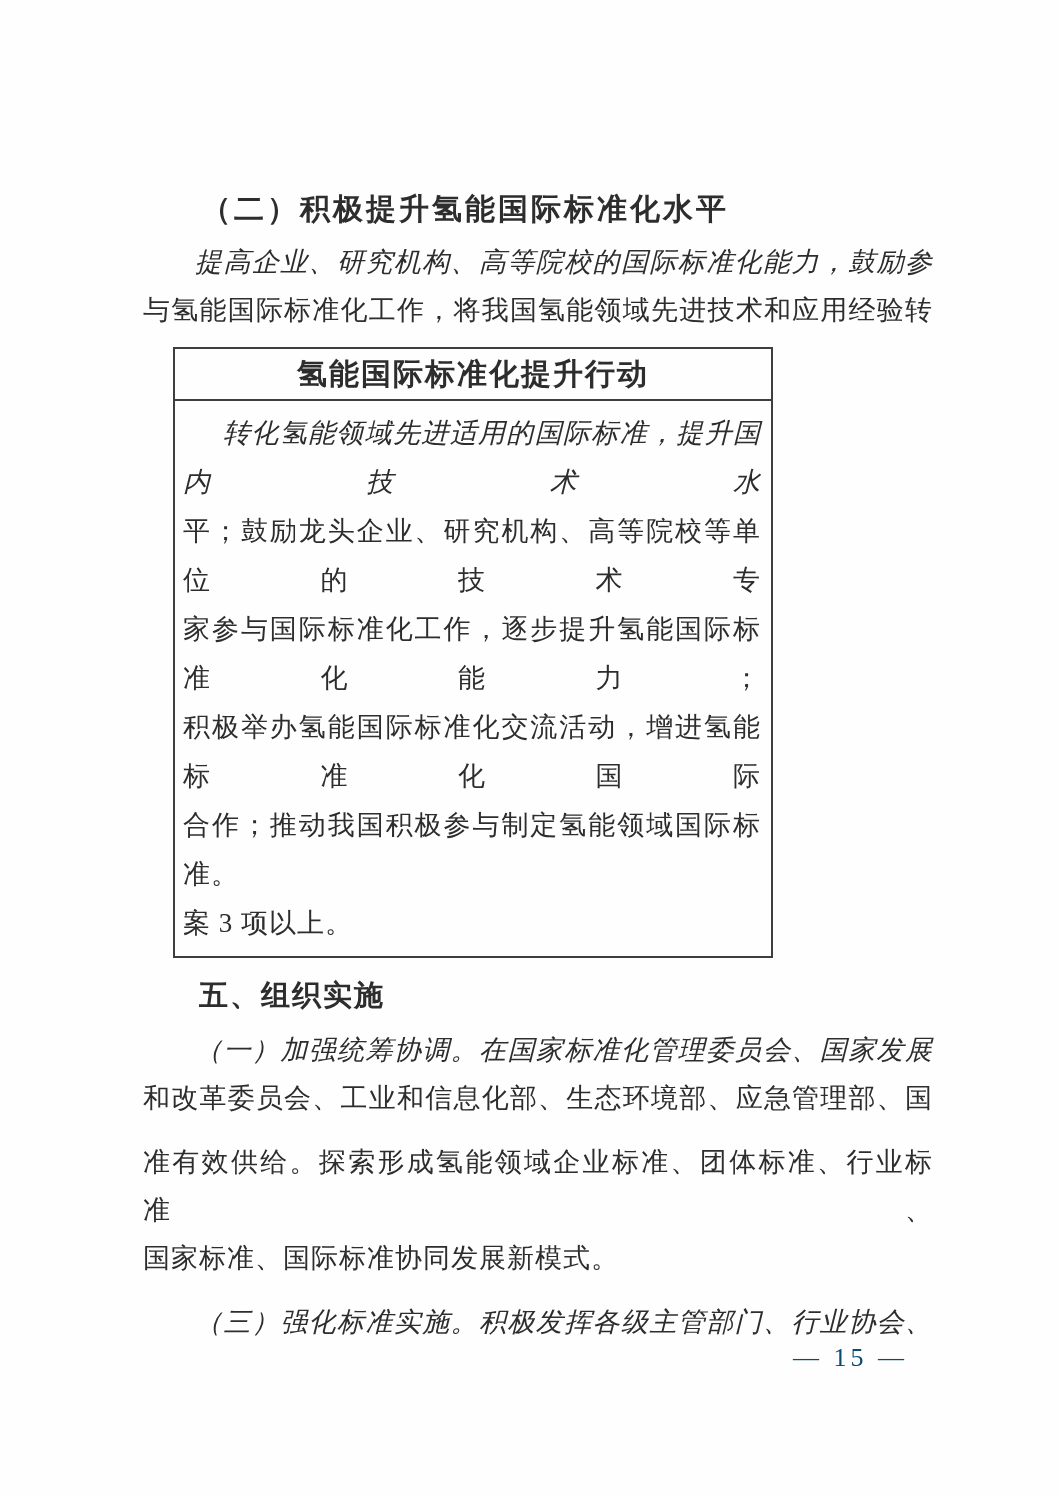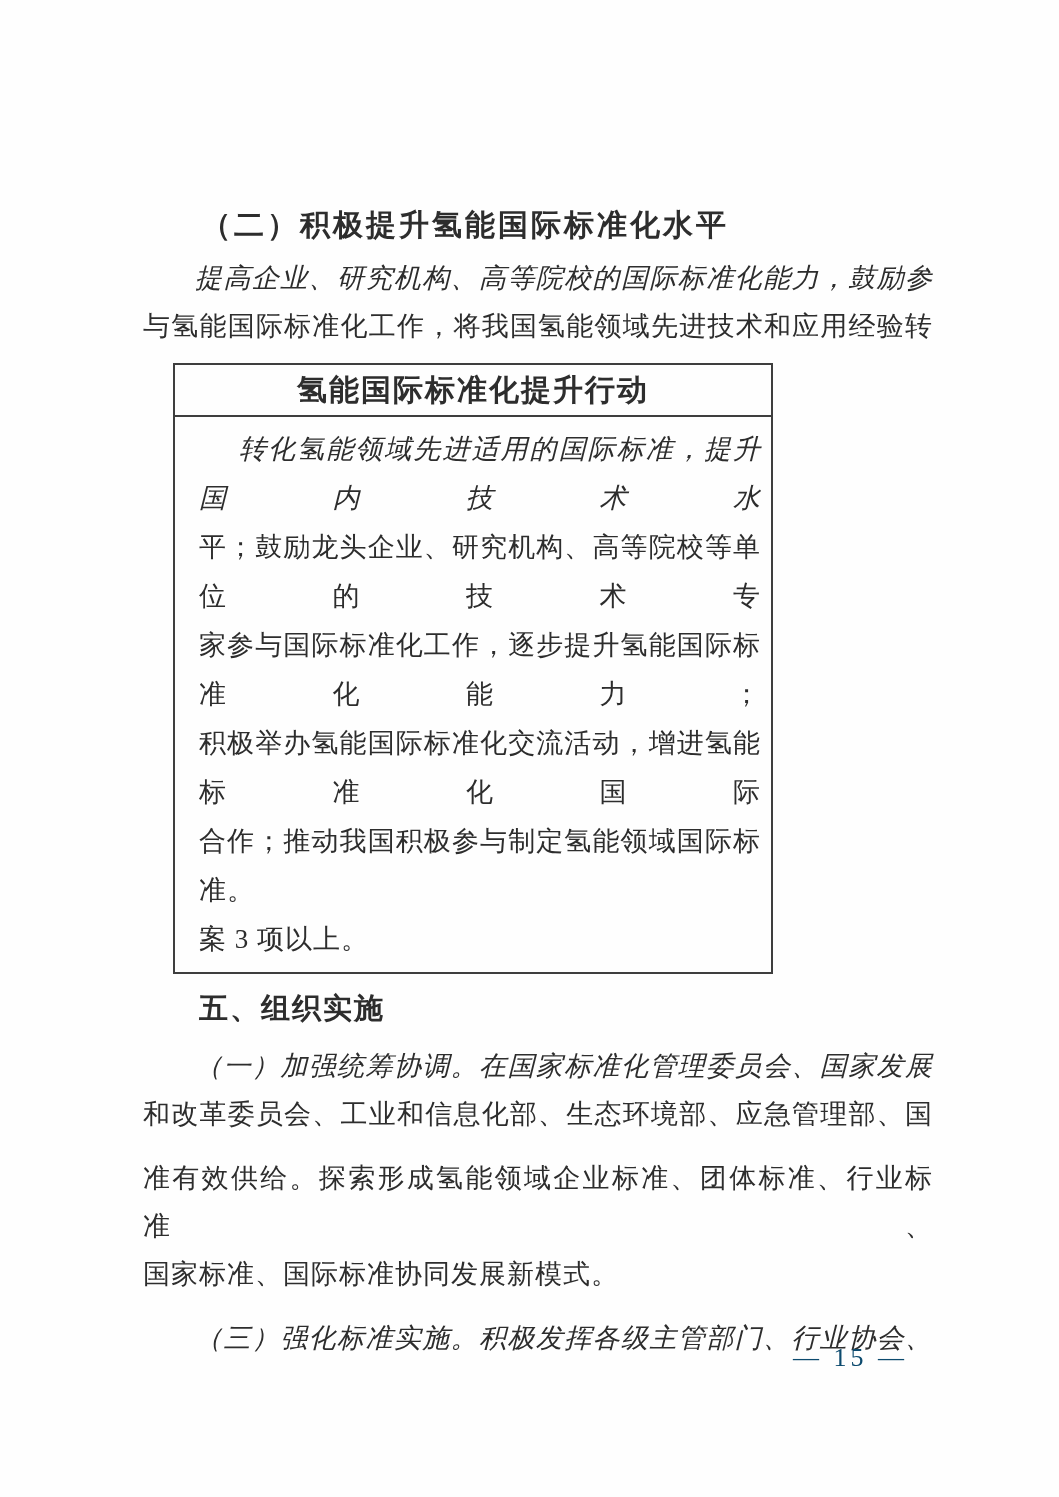--- a/index.html
+++ b/index.html
@@ -13,35 +13,35 @@
     height: 1497px;
     margin: 0 auto;
     background: #fefefe;
     color: #2d2d2d;
     font-family: "Liberation Serif", "DejaVu Serif", serif;
     overflow: hidden;
   }
   .content {
     position: absolute;
     left: 143px;
-    top: 204px;
+    top: 188px;
     width: 790px;
   }
   
   .sec-heading {
     font-size: 30px;
     font-weight: 700;
     line-height: 42px;
     text-indent: 58px;
     letter-spacing: 3px;
     margin-bottom: 8px;
   }
   
   .sec-heading-hei {
-    font-family: Liberation Mono, monospace;
+    font-family: Liberation Serif, serif;
     font-size: 29px;
     font-weight: 700;
     line-height: 42px;
     text-indent: 56px;
     letter-spacing: 2px;
     margin-top: 16px;
   }
   .para { margin: 0; }
   .para + .para { margin-top: 16px; }
   .line {
@@ -67,21 +67,21 @@
   }
   .action-box-title {
     font-family: "Liberation Sans", "DejaVu Sans", sans-serif;
     font-size: 30px;
     font-weight: 700;
     text-align: center;
     line-height: 50px;
     letter-spacing: 2px;
     border-bottom: 2px solid #3e3e3e;
   }
-  .action-box-body { padding: 8px 10px 8px 24px; }
+  .action-box-body { padding: 8px 10px 8px 8px; }
   .action-box-body .line {
     font-size: 27px;
     line-height: 49px;
     letter-spacing: 1px;
   }
   .action-box-body .line.ind { text-indent: 40px; }
 
   .page-number {
     position: absolute;
     top: 1342px;

